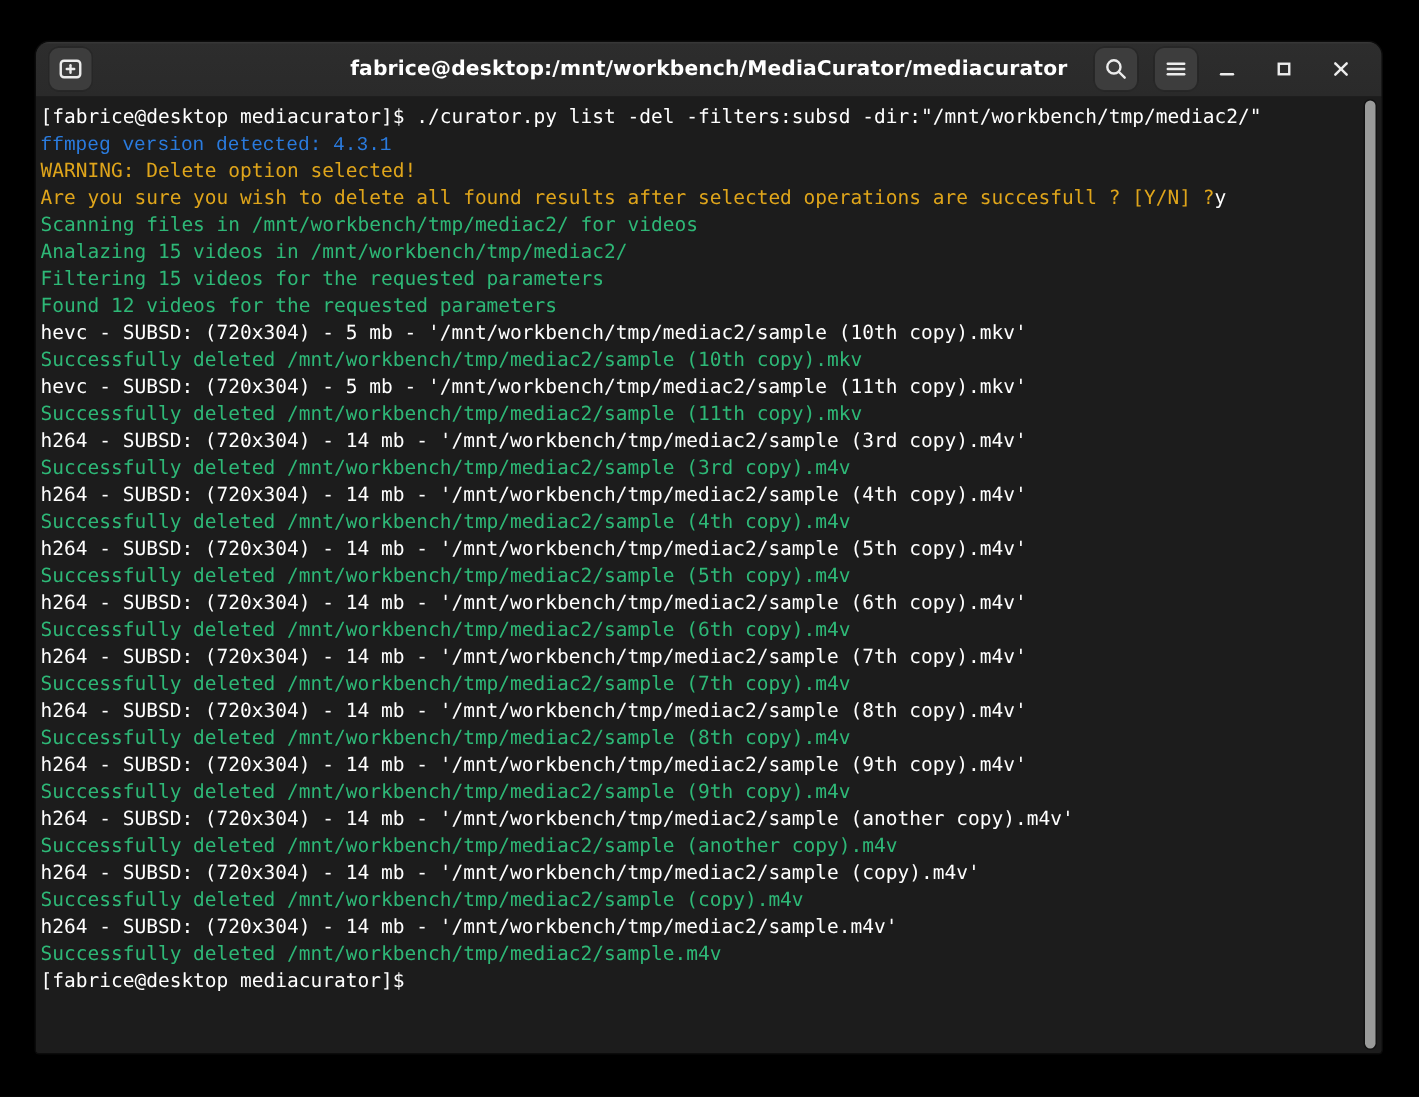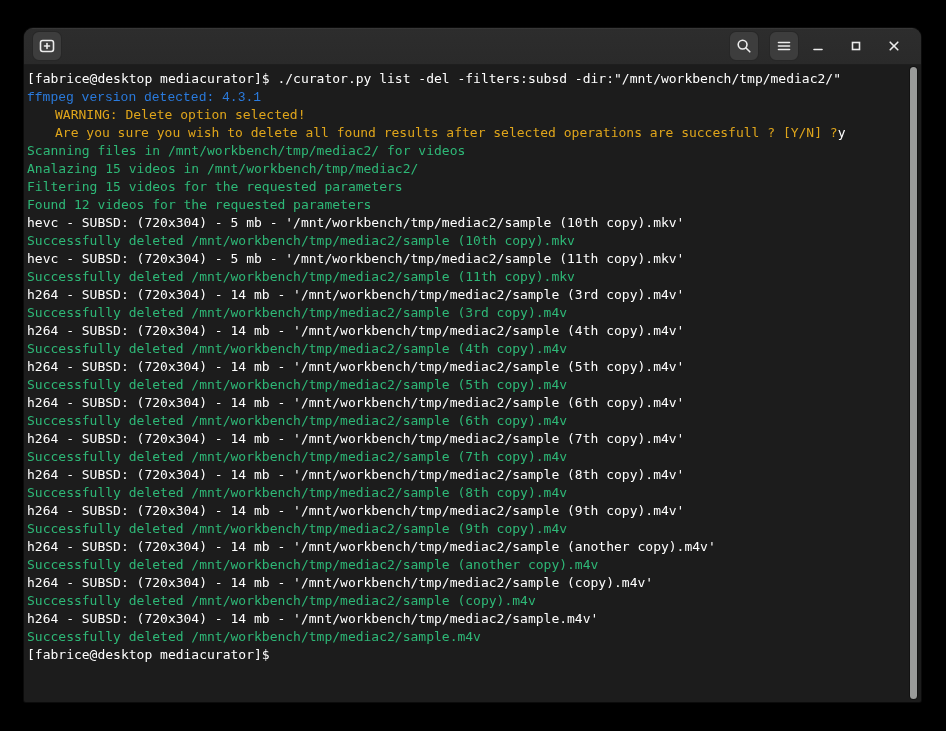--- a/index.html
+++ b/index.html
@@ -97,21 +97,21 @@
   .term-output {
     padding: 5px 20px 0 3px;
     font-family: "DejaVu Sans Mono", monospace;
     font-size: 13px;
     line-height: 18px;
     white-space: pre;
   }
   .term-line { height: 18px; }
   .c-white  { color: var(--text-white,  #ffffff); }
   .c-blue   { color: var(--accent-blue, #2a7bde); font-family: Liberation Mono, monospace; }
-  .c-yellow { color: var(--warn-yellow, #dfa51b); margin-left: 28px; }
+  .c-yellow { color: var(--warn-yellow, #dfa51b); }
   .c-green  { color: var(--ok-green,   #2eb877); }
   .scrollbar {
     position: absolute;
     top: 0;
     right: 0;
     width: 13px;
     height: 100%;
   }
   .scrollbar .thumb {
     position: absolute;
@@ -132,20 +132,21 @@
 
     <div class="titlebar">
       <button class="tb-btn left" title="">
         <svg width="16" height="16" viewBox="0 0 16 16">
           <rect class="icon-stroke" x="1.5" y="2.5" width="13" height="11" rx="2.2"></rect>
           <line class="icon-stroke" x1="8" y1="5.5" x2="8" y2="10.5"></line>
           <line class="icon-stroke" x1="5.5" y1="8" x2="10.5" y2="8"></line>
         </svg>
       </button>
 
+      <div class="title">fabrice@desktop:/mnt/workbench/MediaCurator/mediacurator</div>
 
       <div class="tb-right">
         <button class="tb-btn">
           <svg width="16" height="16" viewBox="0 0 16 16">
             <circle class="icon-stroke" cx="6.6" cy="6.6" r="4.4"></circle>
             <line class="icon-stroke" x1="10" y1="10" x2="13.8" y2="13.8"></line>
           </svg>
         </button>
         <button class="tb-btn">
           <svg width="16" height="16" viewBox="0 0 16 16">

